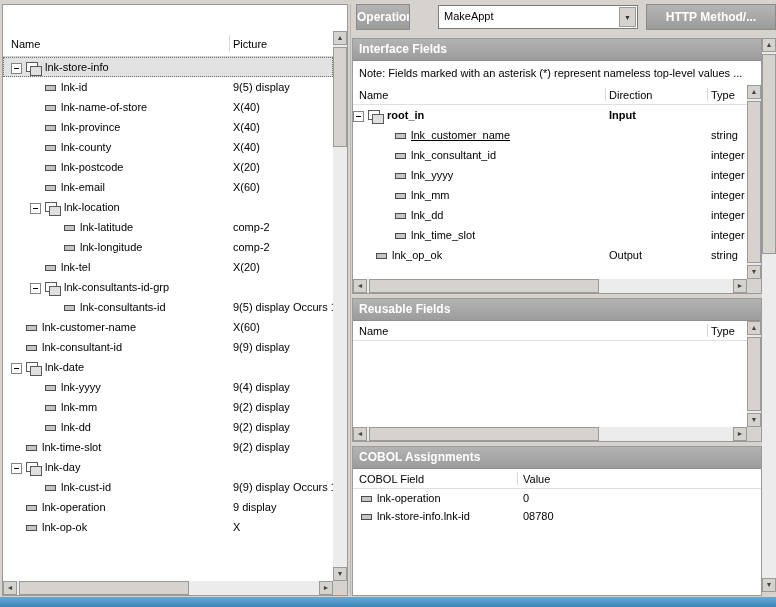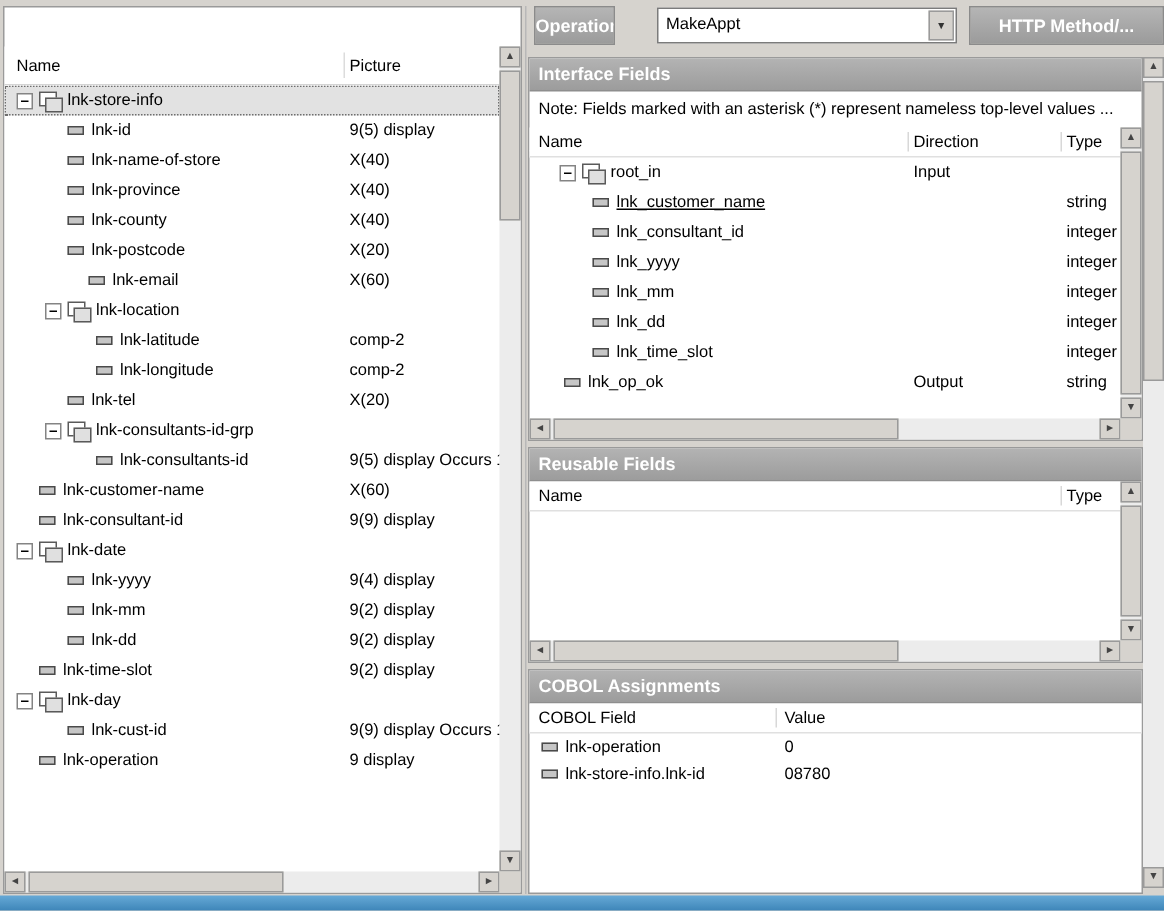--- a/index.html
+++ b/index.html
@@ -95,37 +95,38 @@
       <span class="hsep"></span>
       <span class="col-picture">Picture</span>
     </div>
     <div id="cobol-tree">
         <div class="trow selected" style="padding-left: 8px;"><span class="expander"></span><span class="gicon"></span><span class="tlabel">lnk-store-info</span><span class="pic"></span></div>
         <div class="trow" style="padding-left: 27px;"><span class="tspacer"></span><span class="licon"></span><span class="tlabel">lnk-id</span><span class="pic">9(5) display</span></div>
         <div class="trow" style="padding-left: 27px;"><span class="tspacer"></span><span class="licon"></span><span class="tlabel">lnk-name-of-store</span><span class="pic">X(40)</span></div>
         <div class="trow" style="padding-left: 27px;"><span class="tspacer"></span><span class="licon"></span><span class="tlabel">lnk-province</span><span class="pic">X(40)</span></div>
         <div class="trow" style="padding-left: 27px;"><span class="tspacer"></span><span class="licon"></span><span class="tlabel">lnk-county</span><span class="pic">X(40)</span></div>
         <div class="trow" style="padding-left: 27px;"><span class="tspacer"></span><span class="licon"></span><span class="tlabel">lnk-postcode</span><span class="pic">X(20)</span></div>
-        <div class="trow" style="padding-left: 41px;"><span class="tspacer"></span><span class="licon"></span><span class="tlabel">lnk-email</span><span class="pic">X(60)</span></div>
+        <div class="trow" style="padding-left: 27px;"><span class="tspacer"></span><span class="licon"></span><span class="tlabel">lnk-email</span><span class="pic">X(60)</span></div>
         <div class="trow" style="padding-left: 27px;"><span class="expander"></span><span class="gicon"></span><span class="tlabel">lnk-location</span><span class="pic"></span></div>
         <div class="trow" style="padding-left: 46px;"><span class="tspacer"></span><span class="licon"></span><span class="tlabel">lnk-latitude</span><span class="pic">comp-2</span></div>
         <div class="trow" style="padding-left: 46px;"><span class="tspacer"></span><span class="licon"></span><span class="tlabel">lnk-longitude</span><span class="pic">comp-2</span></div>
         <div class="trow" style="padding-left: 27px;"><span class="tspacer"></span><span class="licon"></span><span class="tlabel">lnk-tel</span><span class="pic">X(20)</span></div>
         <div class="trow" style="padding-left: 27px;"><span class="expander"></span><span class="gicon"></span><span class="tlabel">lnk-consultants-id-grp</span><span class="pic"></span></div>
         <div class="trow" style="padding-left: 46px;"><span class="tspacer"></span><span class="licon"></span><span class="tlabel">lnk-consultants-id</span><span class="pic">9(5) display Occurs 16</span></div>
         <div class="trow" style="padding-left: 8px;"><span class="tspacer"></span><span class="licon"></span><span class="tlabel">lnk-customer-name</span><span class="pic">X(60)</span></div>
         <div class="trow" style="padding-left: 8px;"><span class="tspacer"></span><span class="licon"></span><span class="tlabel">lnk-consultant-id</span><span class="pic">9(9) display</span></div>
         <div class="trow" style="padding-left: 8px;"><span class="expander"></span><span class="gicon"></span><span class="tlabel">lnk-date</span><span class="pic"></span></div>
         <div class="trow" style="padding-left: 27px;"><span class="tspacer"></span><span class="licon"></span><span class="tlabel">lnk-yyyy</span><span class="pic">9(4) display</span></div>
         <div class="trow" style="padding-left: 27px;"><span class="tspacer"></span><span class="licon"></span><span class="tlabel">lnk-mm</span><span class="pic">9(2) display</span></div>
         <div class="trow" style="padding-left: 27px;"><span class="tspacer"></span><span class="licon"></span><span class="tlabel">lnk-dd</span><span class="pic">9(2) display</span></div>
         <div class="trow" style="padding-left: 8px;"><span class="tspacer"></span><span class="licon"></span><span class="tlabel">lnk-time-slot</span><span class="pic">9(2) display</span></div>
         <div class="trow" style="padding-left: 8px;"><span class="expander"></span><span class="gicon"></span><span class="tlabel">lnk-day</span><span class="pic"></span></div>
         <div class="trow" style="padding-left: 27px;"><span class="tspacer"></span><span class="licon"></span><span class="tlabel">lnk-cust-id</span><span class="pic">9(9) display Occurs 18</span></div>
         <div class="trow" style="padding-left: 8px;"><span class="tspacer"></span><span class="licon"></span><span class="tlabel">lnk-operation</span><span class="pic">9 display</span></div>
+        <div class="trow" style="padding-left: 8px;"><span class="tspacer"></span><span class="licon"></span><span class="tlabel">lnk-op-ok</span><span class="pic">X</span></div>
       </div>
 
     <div class="sb v" id="left-vscroll">
       <div class="btn a"><span>▲</span></div>
       <div class="thumb" style="top:16px;height:100px"></div>
       <div class="btn b"><span>▼</span></div>
     </div>
     <div class="sb h" id="left-hscroll">
       <div class="btn a"><span>◄</span></div>
       <div class="thumb" style="left:16px;width:170px"></div>
@@ -151,21 +152,21 @@
       <div class="shead">Interface Fields</div>
       <div id="if-note">Note: Fields marked with an asterisk (*) represent nameless top-level values ...</div>
       <div class="theader" id="if-theader">
         <span class="th-name">Name</span>
         <span class="vsep" style="left:252px"></span>
         <span class="th-dir">Direction</span>
         <span class="vsep" style="left:354px"></span>
         <span class="th-type">Type</span>
       </div>
       <div id="if-rows">
-          <div class="irow" style="padding-left: 20px;"><span class="expander"></span><span class="gicon"></span><span class="tlabel">root_in</span><span class="dir">Input</span><span class="typ"></span></div>
+          <div class="irow" style="padding-left: 0; font-weight: bold;"><span class="expander"></span><span class="gicon"></span><span class="tlabel">root_in</span><span class="dir">Input</span><span class="typ"></span></div>
           <div class="irow" style="padding-left: 27px; text-decoration: underline;"><span class="tspacer"></span><span class="licon"></span><span class="tlabel">lnk_customer_name</span><span class="dir"></span><span class="typ">string</span></div>
           <div class="irow" style="padding-left: 27px;"><span class="tspacer"></span><span class="licon"></span><span class="tlabel">lnk_consultant_id</span><span class="dir"></span><span class="typ">integer</span></div>
           <div class="irow" style="padding-left: 27px;"><span class="tspacer"></span><span class="licon"></span><span class="tlabel">lnk_yyyy</span><span class="dir"></span><span class="typ">integer</span></div>
           <div class="irow" style="padding-left: 27px;"><span class="tspacer"></span><span class="licon"></span><span class="tlabel">lnk_mm</span><span class="dir"></span><span class="typ">integer</span></div>
           <div class="irow" style="padding-left: 27px;"><span class="tspacer"></span><span class="licon"></span><span class="tlabel">lnk_dd</span><span class="dir"></span><span class="typ">integer</span></div>
           <div class="irow" style="padding-left: 27px;"><span class="tspacer"></span><span class="licon"></span><span class="tlabel">lnk_time_slot</span><span class="dir"></span><span class="typ">integer</span></div>
           <div class="irow" style="padding-left: 8px;"><span class="tspacer"></span><span class="licon"></span><span class="tlabel">lnk_op_ok</span><span class="dir">Output</span><span class="typ">string</span></div>
         </div>
       <div class="sb v" id="if-vscroll">
         <div class="btn a"><span>▲</span></div>

